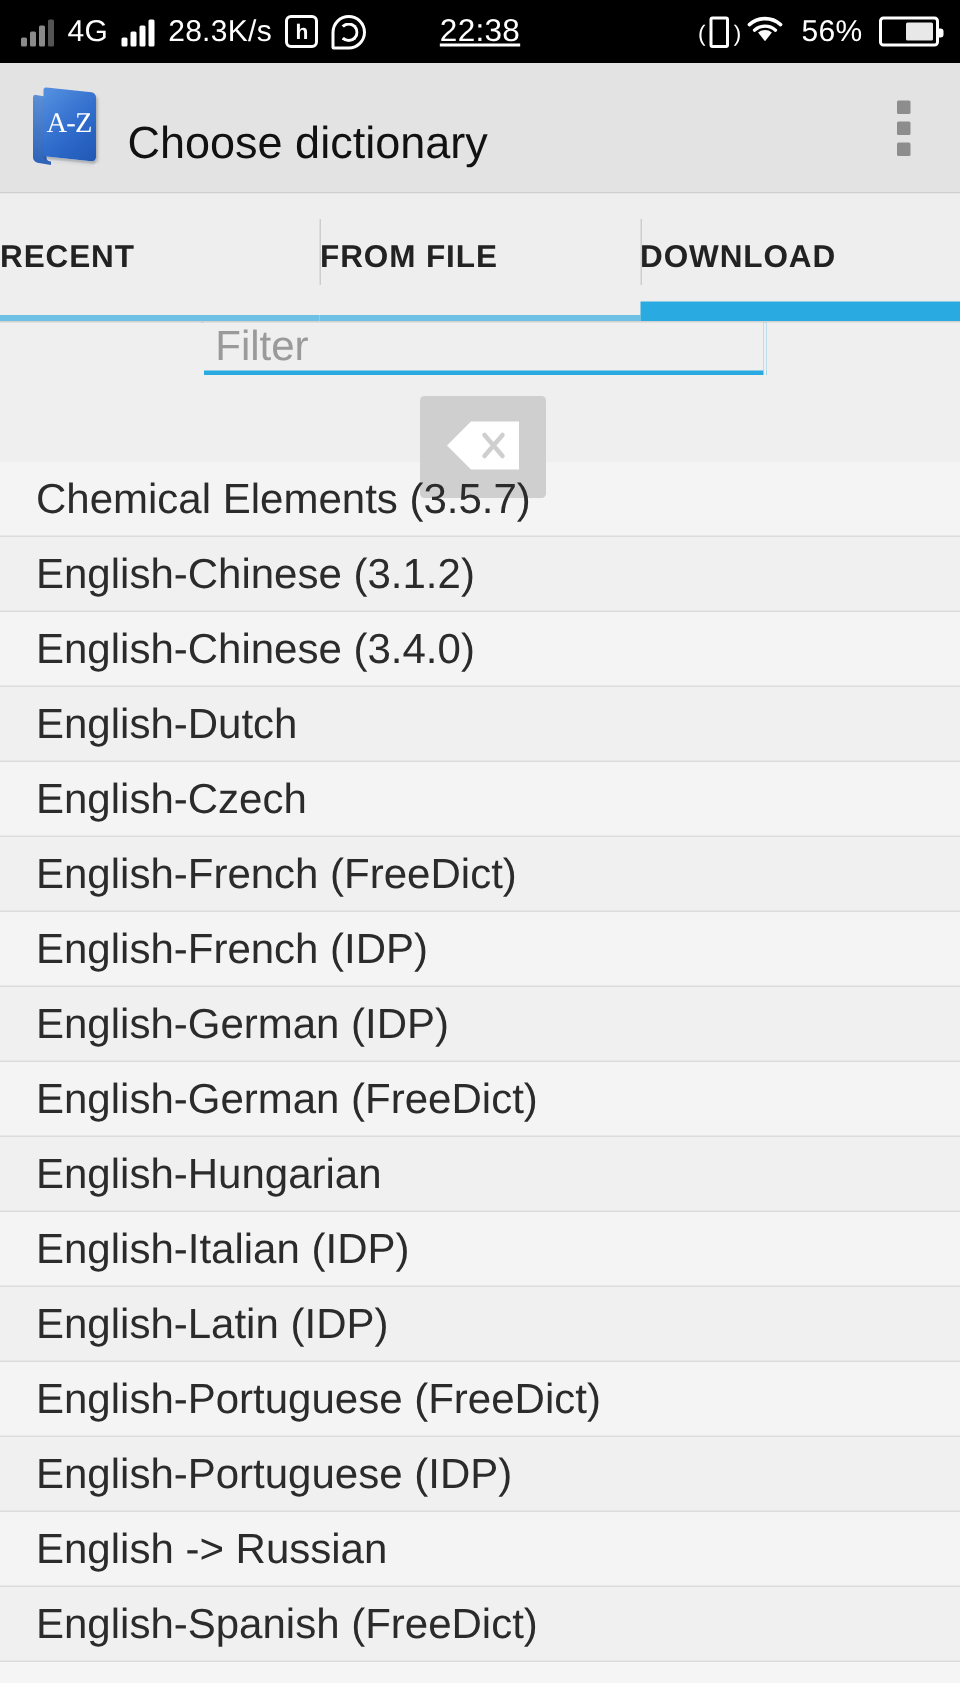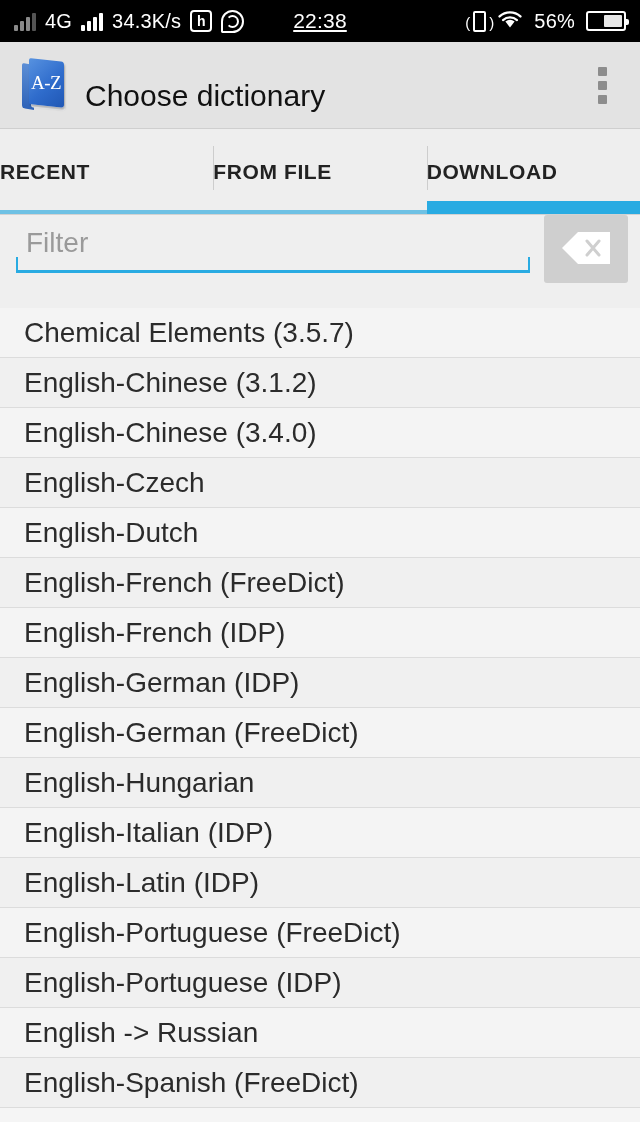--- a/index.html
+++ b/index.html
@@ -191,22 +191,24 @@
     height: 13px;
     background: #29abe2;
   }
 
   
   .filter-row {
     height: 94px;
     background: #efefef;
     border-top: 1px solid #d2d2d2;
     display: flex;
+    align-items: center;
     padding: 0 12px 0 16px;
     gap: 14px;
+    flex-direction: column;
   }
   .filter-field {
     flex: 1 1 auto;
     position: relative;
     height: 58px;
     display: flex;
     align-items: center;
     border-bottom: 3px solid #29abe2;
     border-left: 2px solid #29abe2;
     border-right: 2px solid #29abe2;
@@ -272,21 +274,21 @@
         <i></i>
         <i></i>
     </span>
     <span class="net-label">4G</span>
     <span class="sig-bars">
       <i></i>
         <i></i>
         <i></i>
         <i></i>
     </span>
-    <span class="speed">34.3K/s</span>
+    <span class="speed">28.3K/s</span>
     <span class="hike-icon">
       <span>h</span>
     </span>
     <span class="wa-icon"></span>
   </div>
 
   <div class="sb-mid">
     <span class="clock">22:38</span>
   </div>
 
@@ -352,22 +354,22 @@
         <path d="M26 10 L38 24 M38 10 L26 24" stroke="#cfcfcf" stroke-width="3" stroke-linecap="round"></path>
       </svg>
     </span>
   </button>
 </div>
 
 <div class="dict-list">
   <div class="list-item">Chemical Elements (3.5.7)</div>
   <div class="list-item">English-Chinese (3.1.2)</div>
   <div class="list-item">English-Chinese (3.4.0)</div>
+  <div class="list-item">English-Dutch</div>
   <div class="list-item">English-Czech</div>
-  <div class="list-item">English-Dutch</div>
   <div class="list-item">English-French (FreeDict)</div>
   <div class="list-item">English-French (IDP)</div>
   <div class="list-item">English-German (IDP)</div>
   <div class="list-item">English-German (FreeDict)</div>
   <div class="list-item">English-Hungarian</div>
   <div class="list-item">English-Italian (IDP)</div>
   <div class="list-item">English-Latin (IDP)</div>
   <div class="list-item">English-Portuguese (FreeDict)</div>
   <div class="list-item">English-Portuguese (IDP)</div>
   <div class="list-item">English -&gt; Russian</div>

